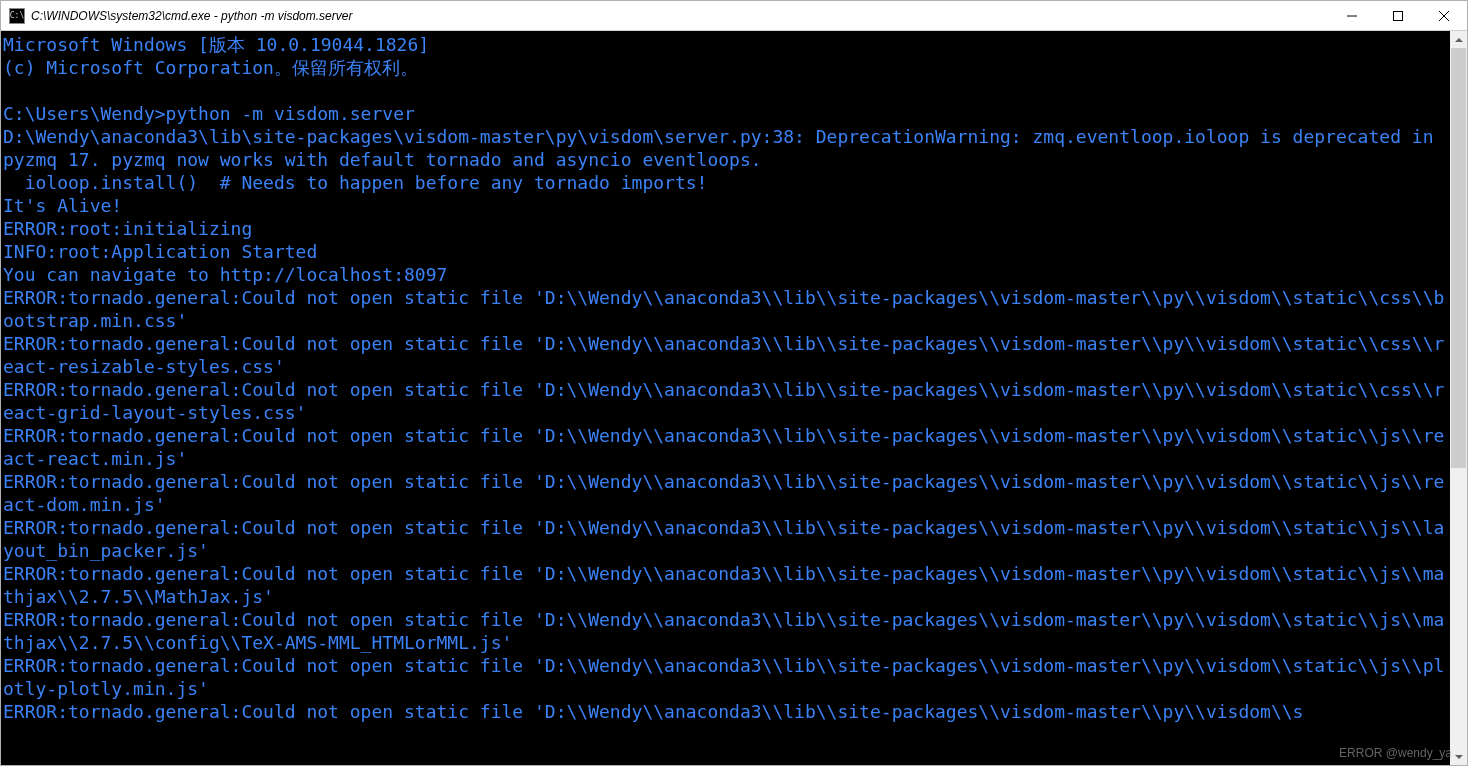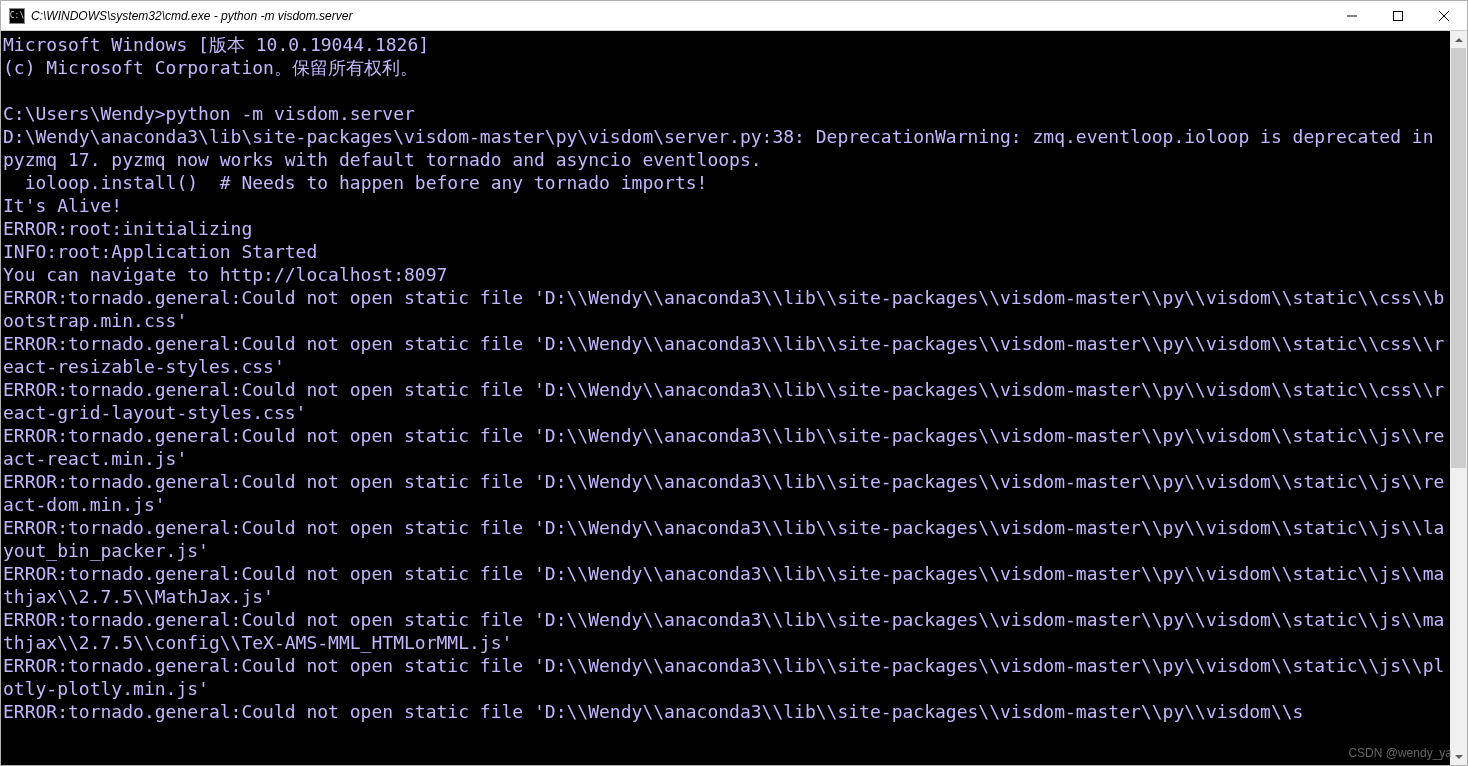--- a/index.html
+++ b/index.html
@@ -61,21 +61,21 @@
     }
     .terminal-wrap {
       flex: 1;
       display: flex;
       background: #000000;
       overflow: hidden;
     }
     .terminal {
       flex: 1;
       padding: 2px 2px;
-      color: #c4b5fd;
+      color: #3b82f6;
       font-family: "NSimSun", "SimSun", Consolas, monospace;
       font-size: 18px;
       line-height: 23px;
       white-space: pre-wrap;
       word-break: break-all;
       overflow: hidden;
     }
     .scrollbar {
       width: 17px;
       background: #f0f0f0;
@@ -172,13 +172,13 @@
       </div>
       <div class="sb-btn">
         <svg width="8" height="4" viewBox="0 0 8 4">
             <polygon points="0,0 8,0 4,4" fill="#606060"></polygon>
           </svg>
       </div>
     </div>
   </div>
 </div>
 
-<div class="watermark">CSDN @wendy_ya</div>
+<div class="watermark">ERROR @wendy_ya</div>
 
 </body></html>

